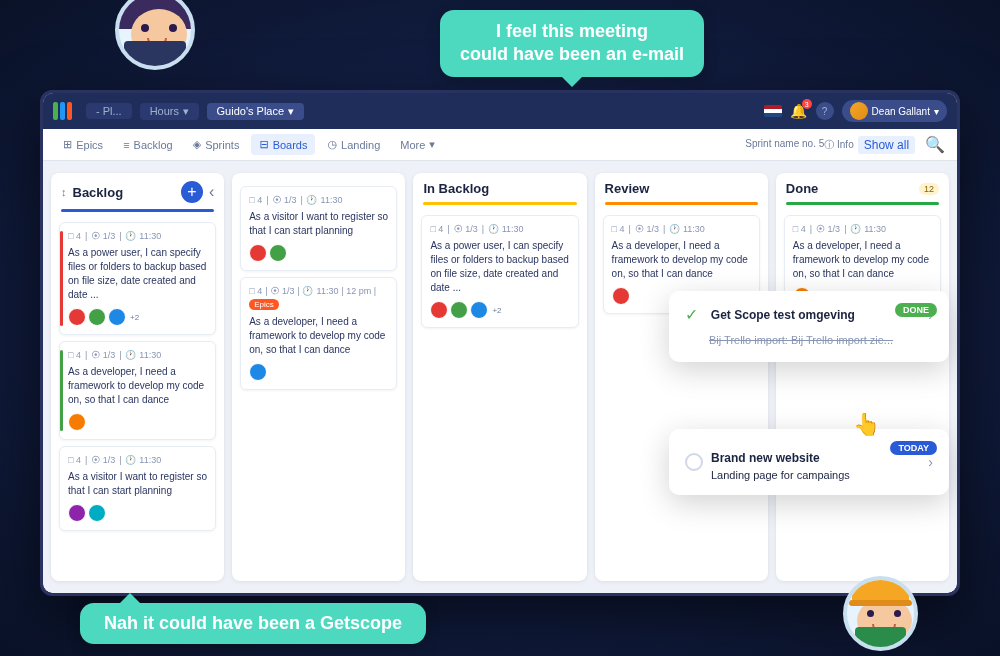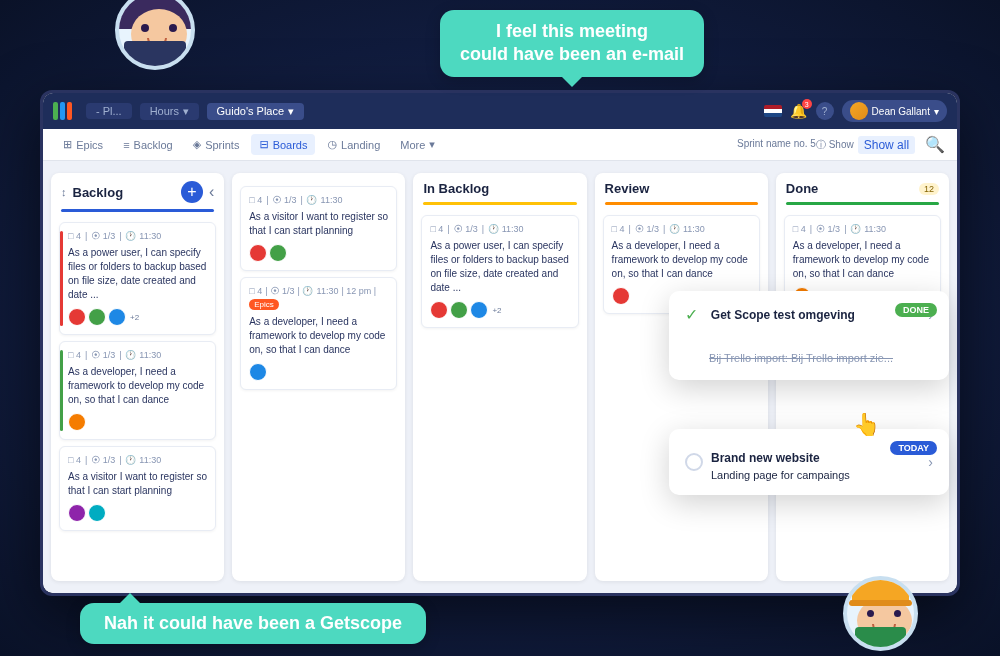--- a/index.html
+++ b/index.html
@@ -589,21 +589,21 @@
         <span>◷</span>
         <span>Landing</span>
       </div>
       <div class="sub-nav-item">
         <span>More</span>
         <span>▾</span>
       </div>
       <div class="sub-nav-divider"></div>
       <div class="sprint-info">
         <span>Sprint name no. 5</span>
-        <span>ⓘ Show</span>
+        <span>ⓘ Info</span>
       </div>
       <div class="show-all-btn">
         <span>Show all</span>
       </div>
       <div style="margin-left:6px;color:#6b7a99;cursor:pointer;">🔍</div>
     </div>
 
     <div class="board-area" style="position:relative;">
 
       <div class="board-col">
@@ -778,21 +778,21 @@
 
       <div class="popup-card popup-done">
         <span class="popup-badge badge-done">DONE</span>
         <div class="popup-row">
           <div>
             <span class="popup-check">✓</span>
             <span class="popup-title" style="display:inline;padding-right:0;">Get Scope test omgeving</span>
           </div>
           <span class="popup-chevron">›</span>
         </div>
-        <div style="margin-top:24px;margin-left:24px;">
+        <div style="margin-top:6px;margin-left:24px;">
           <span class="popup-subtitle">Bij Trello import: Bij Trello import zie...</span>
         </div>
       </div>
 
       <div class="popup-card popup-today">
         <span class="popup-badge badge-today">TODAY</span>
         <div class="popup-row">
           <div style="display:flex;align-items:center;">
             <div class="popup-circle"></div>
             <div>

